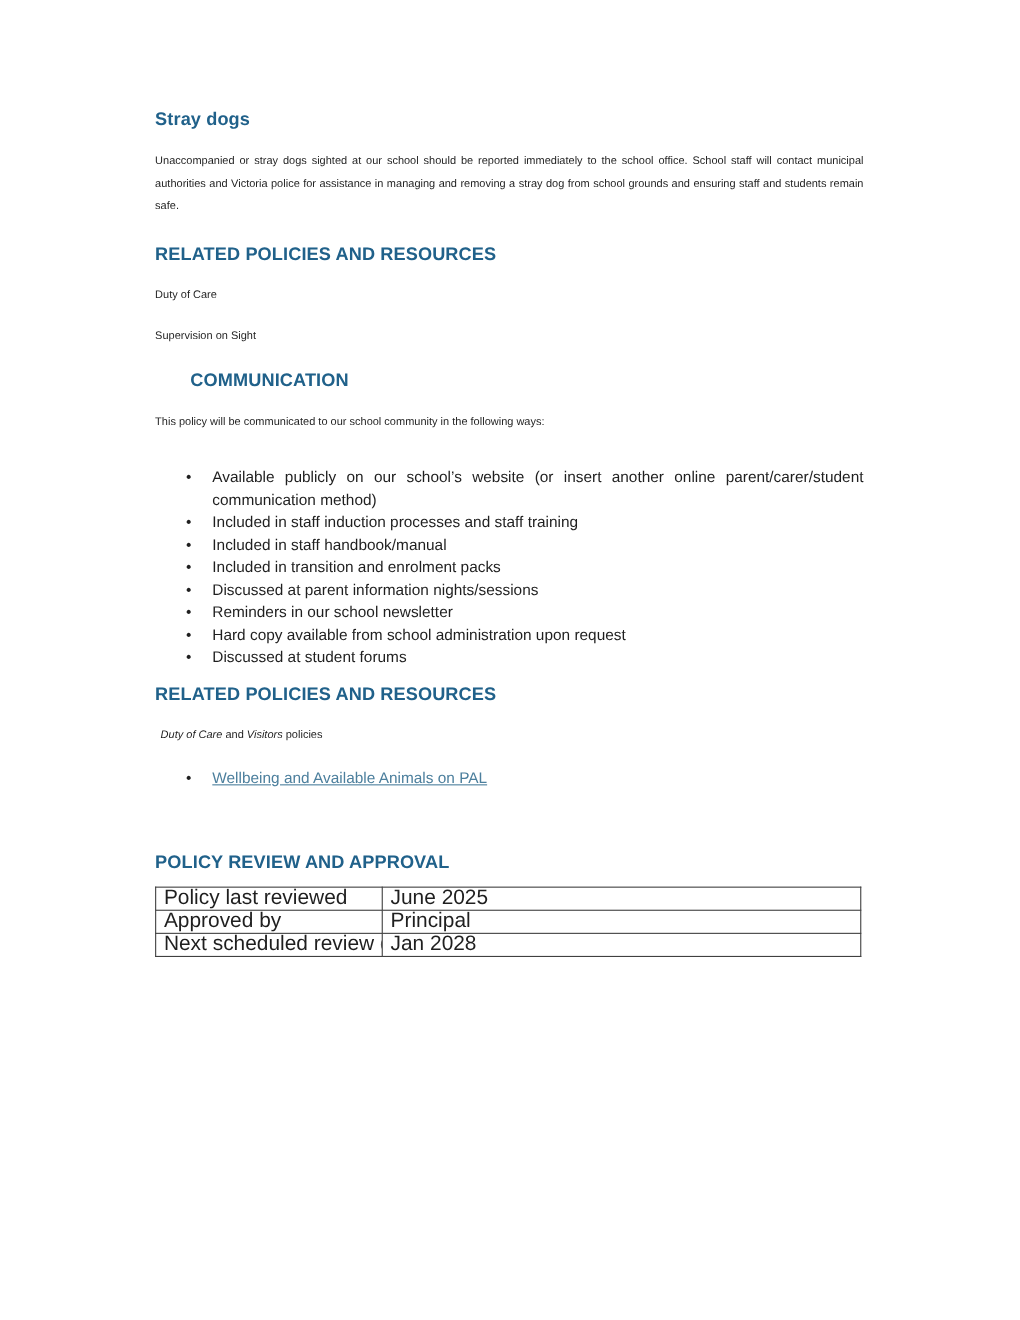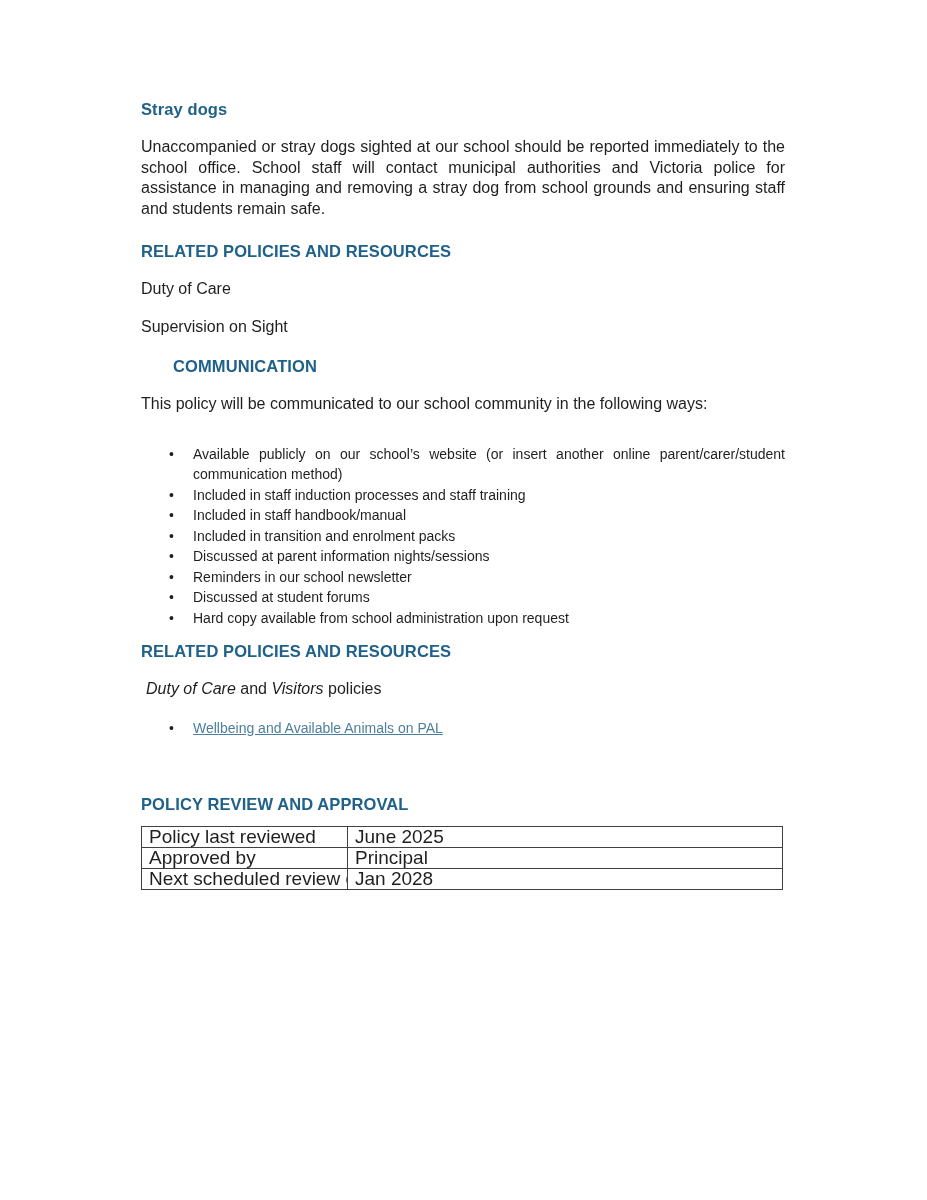--- a/index.html
+++ b/index.html
@@ -33,21 +33,21 @@
   h1, h2 {
     font-size: 16.5px;
     font-weight: bold;
     color: #20618A;
     margin: 0;
     line-height: 21px;
     letter-spacing: 0.1px;
   }
   h1 { margin-bottom: 0; }
   p.body-text {
-    font-size: 16px;
+    font-size: 10px;
     line-height: 20.5px;
     margin: 17px 0 0 0;
   }
   .justify { text-align: justify; }
   h2.section { margin-top: 22px; }
   h2.section-tight { margin-top: 13px; }
   h2.section-spaced { margin-top: 56px; }
   ul.bullet-list {
     list-style: none;
     margin: 29px 0 0 0;
@@ -112,22 +112,22 @@
 
     <p class="body-text">This policy will be communicated to our school community in the following ways:</p>
 
     <ul class="bullet-list">
       <li>Available publicly on our school’s website (or insert another online parent/carer/student communication method)</li>
       <li>Included in staff induction processes and staff training</li>
       <li>Included in staff handbook/manual</li>
       <li>Included in transition and enrolment packs</li>
       <li>Discussed at parent information nights/sessions</li>
       <li>Reminders in our school newsletter</li>
+      <li>Hard copy available from school administration upon request</li>
       <li>Discussed at student forums</li>
-      <li>Hard copy available from school administration upon request</li>
     </ul>
 
     <h2 class="section-tight">RELATED POLICIES AND RESOURCES</h2>
 
     <p class="body-text mixed-line"><span class="it">Duty of Care</span><span> and </span><span class="it">Visitors</span><span> policies</span></p>
 
     <ul class="bullet-list link-list">
       <li><a class="doc-link">Wellbeing and Available Animals on PAL</a></li>
     </ul>
 

